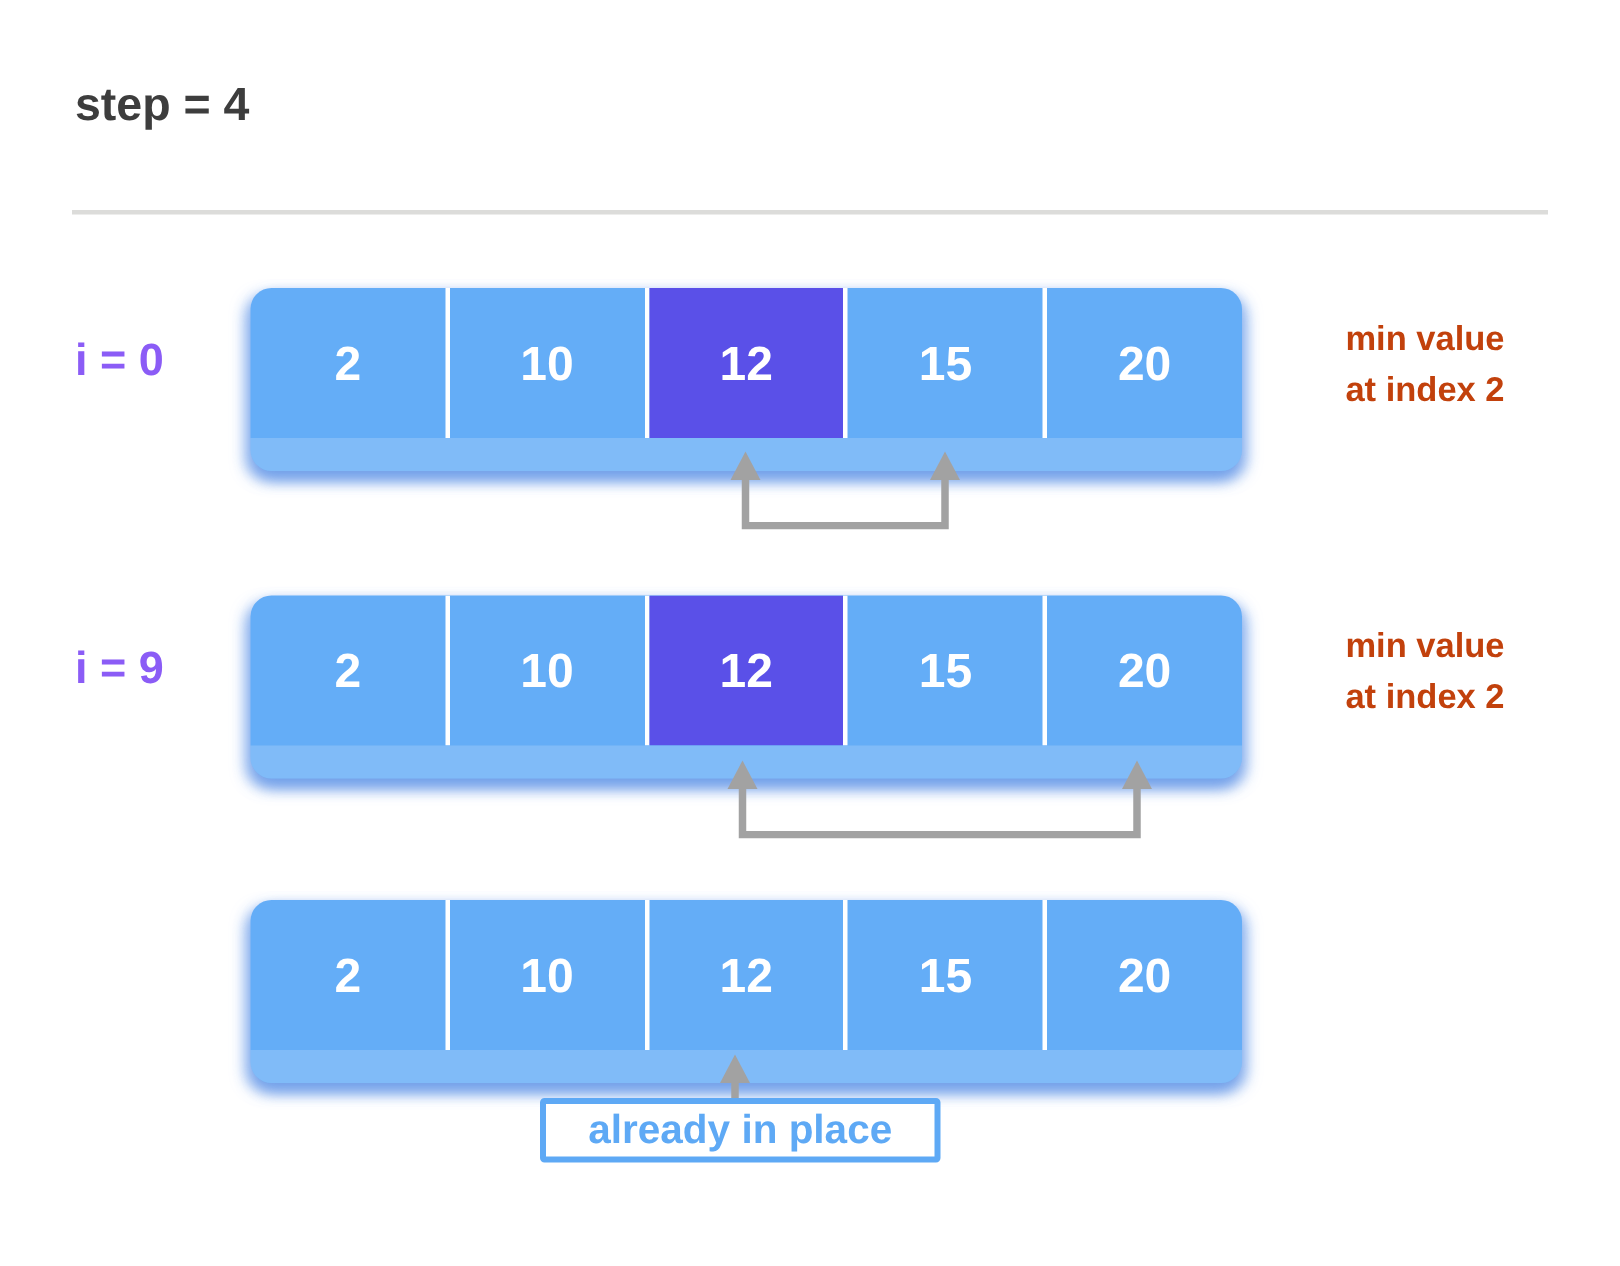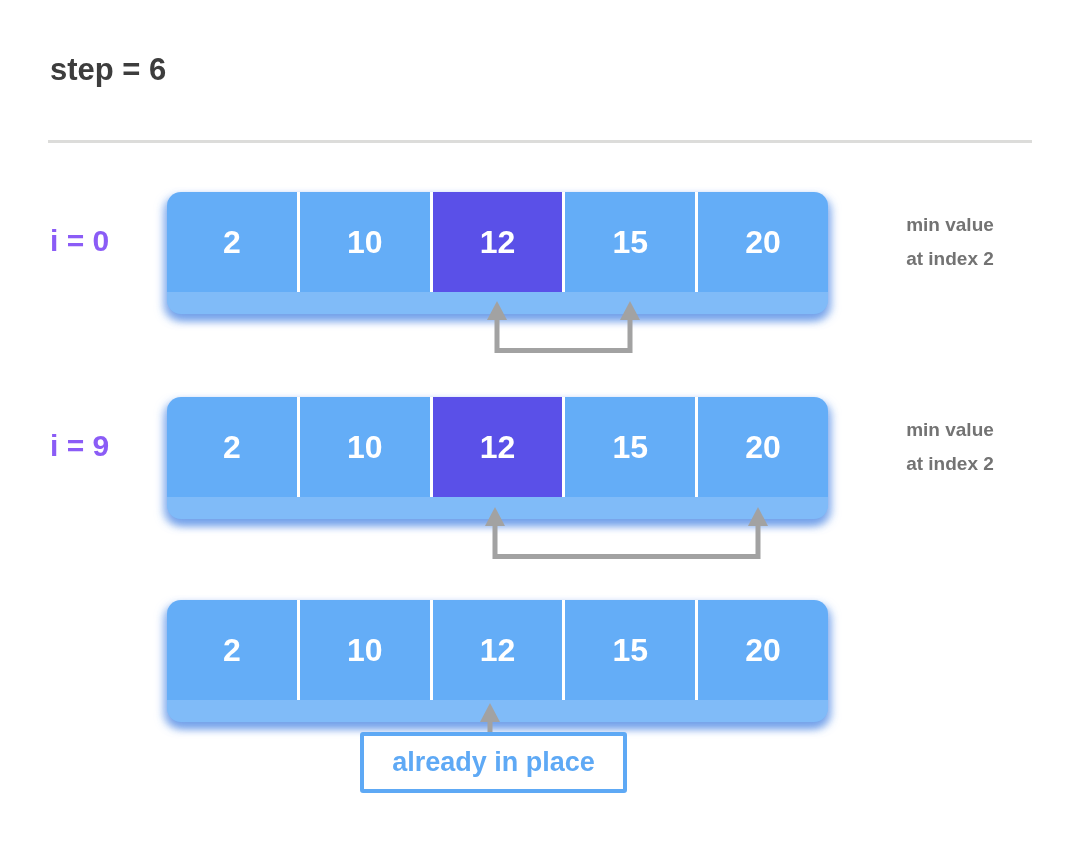--- a/index.html
+++ b/index.html
@@ -36,37 +36,37 @@
     color: #ffffff; font-size: 32px; font-weight: bold;
   }
   .cell.highlight { background: #5a50e8; }
   .vdiv { width: 3px; background: #ffffff; }
   .strip {
     position: absolute; left: 0; right: 0; bottom: 0; height: 22px;
     background: rgba(255,255,255,0.18); border-radius: 0 0 14px 14px;
   }
   .note {
     position: absolute; left: 860px; width: 180px; text-align: center;
-    font-size: 19px; font-weight: bold; color: #737373; line-height: 34px;
+    font-size: 23px; font-weight: bold; color: #c2410c; line-height: 34px;
   }
   .arrow-svg { position: absolute; }
   .annotation-box {
-    position: absolute; left: 360px; top: 732px; width: 267px; height: 61px;
+    position: absolute; left: 360px; top: 732px; width: 267px; height: 43px;
     border: 4px solid #5ea9f5; border-radius: 3px; box-sizing: border-box;
     display: flex; align-items: center; justify-content: center;
     background: #ffffff;
   }
   .annotation-text { color: #5ea9f5; font-size: 27px; font-weight: bold; }
 </style>
 </head>
 <body>
 
 <div class="canvas">
 
-  <div class="step-title">step = 6</div>
+  <div class="step-title">step = 4</div>
   <div class="rule"></div>
 
   <div class="row-label" style="top:224px">i = 0</div>
   <div class="array" style="top:192px">
     <div class="cells">
       <div class="cell">
           <span>2</span>
         </div>
       <div class="vdiv"></div>
       <div class="cell">

